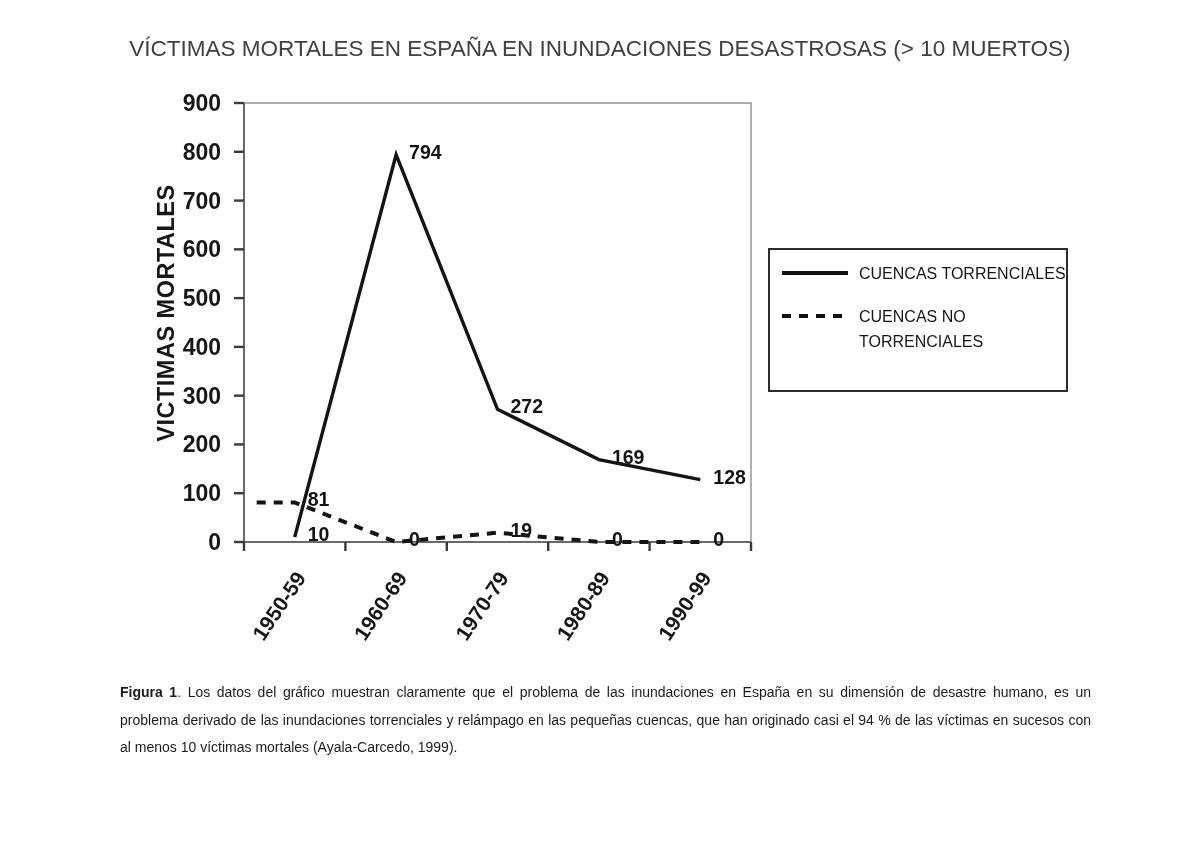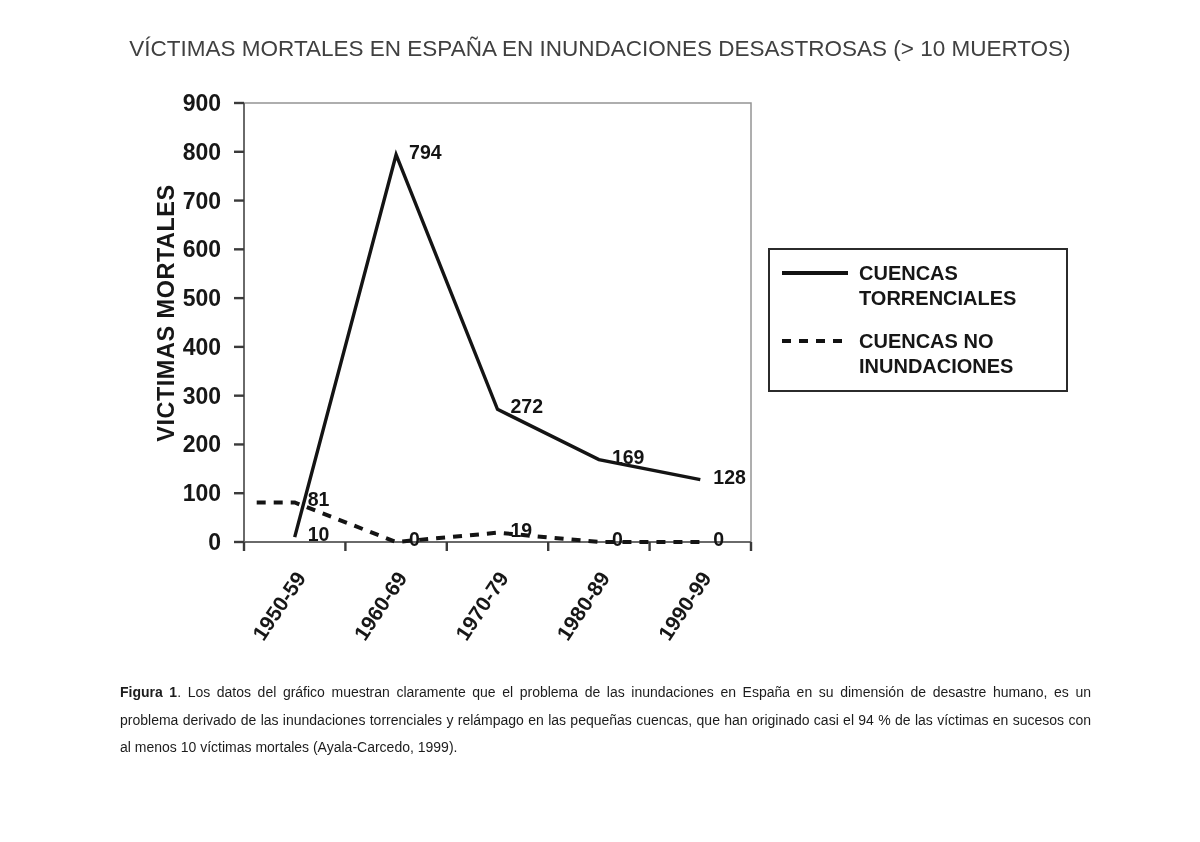--- a/index.html
+++ b/index.html
@@ -50,22 +50,22 @@
     flex: 0 0 66px;
     margin-right: 11px;
     margin-top: 10px;
   }
   .swatch-solid { height: 0; border-top: 4px solid #121212; }
   .swatch-dashed {
     height: 4px;
     background: repeating-linear-gradient(90deg, #121212 0 9px, transparent 9px 17px);
   }
   .legend-label {
-    font-weight: bold;
-    font-size: 20px;
+    font-weight: normal;
+    font-size: 16px;
     line-height: 25px;
     color: #161616;
   }
   .caption {
     position: absolute;
     left: 120px;
     top: 679px;
     width: 971px;
     font-size: 14px;
     line-height: 27.5px;
@@ -131,19 +131,19 @@
       <text x="713.3" y="546" font-size="19.5" font-weight="bold" fill="#141414">0</text>
     </svg>
 
   <div class="legend">
     <div class="legend-item">
       <div class="legend-swatch swatch-solid"></div>
       <div class="legend-label">CUENCAS TORRENCIALES</div>
     </div>
     <div class="legend-item">
       <div class="legend-swatch swatch-dashed"></div>
-      <div class="legend-label">CUENCAS NO INUNDACIONES</div>
+      <div class="legend-label">CUENCAS NO TORRENCIALES</div>
     </div>
   </div>
 
   <div class="caption"><b>Figura 1</b><span>. Los datos del gráfico muestran claramente que el problema de las inundaciones en España en su dimensión de desastre humano, es un problema derivado de las inundaciones torrenciales y relámpago en las pequeñas cuencas, que han originado casi el 94 % de las víctimas en sucesos con al menos 10 víctimas mortales (Ayala-Carcedo, 1999).</span></div>
 
 </div>
 
 </body></html>

